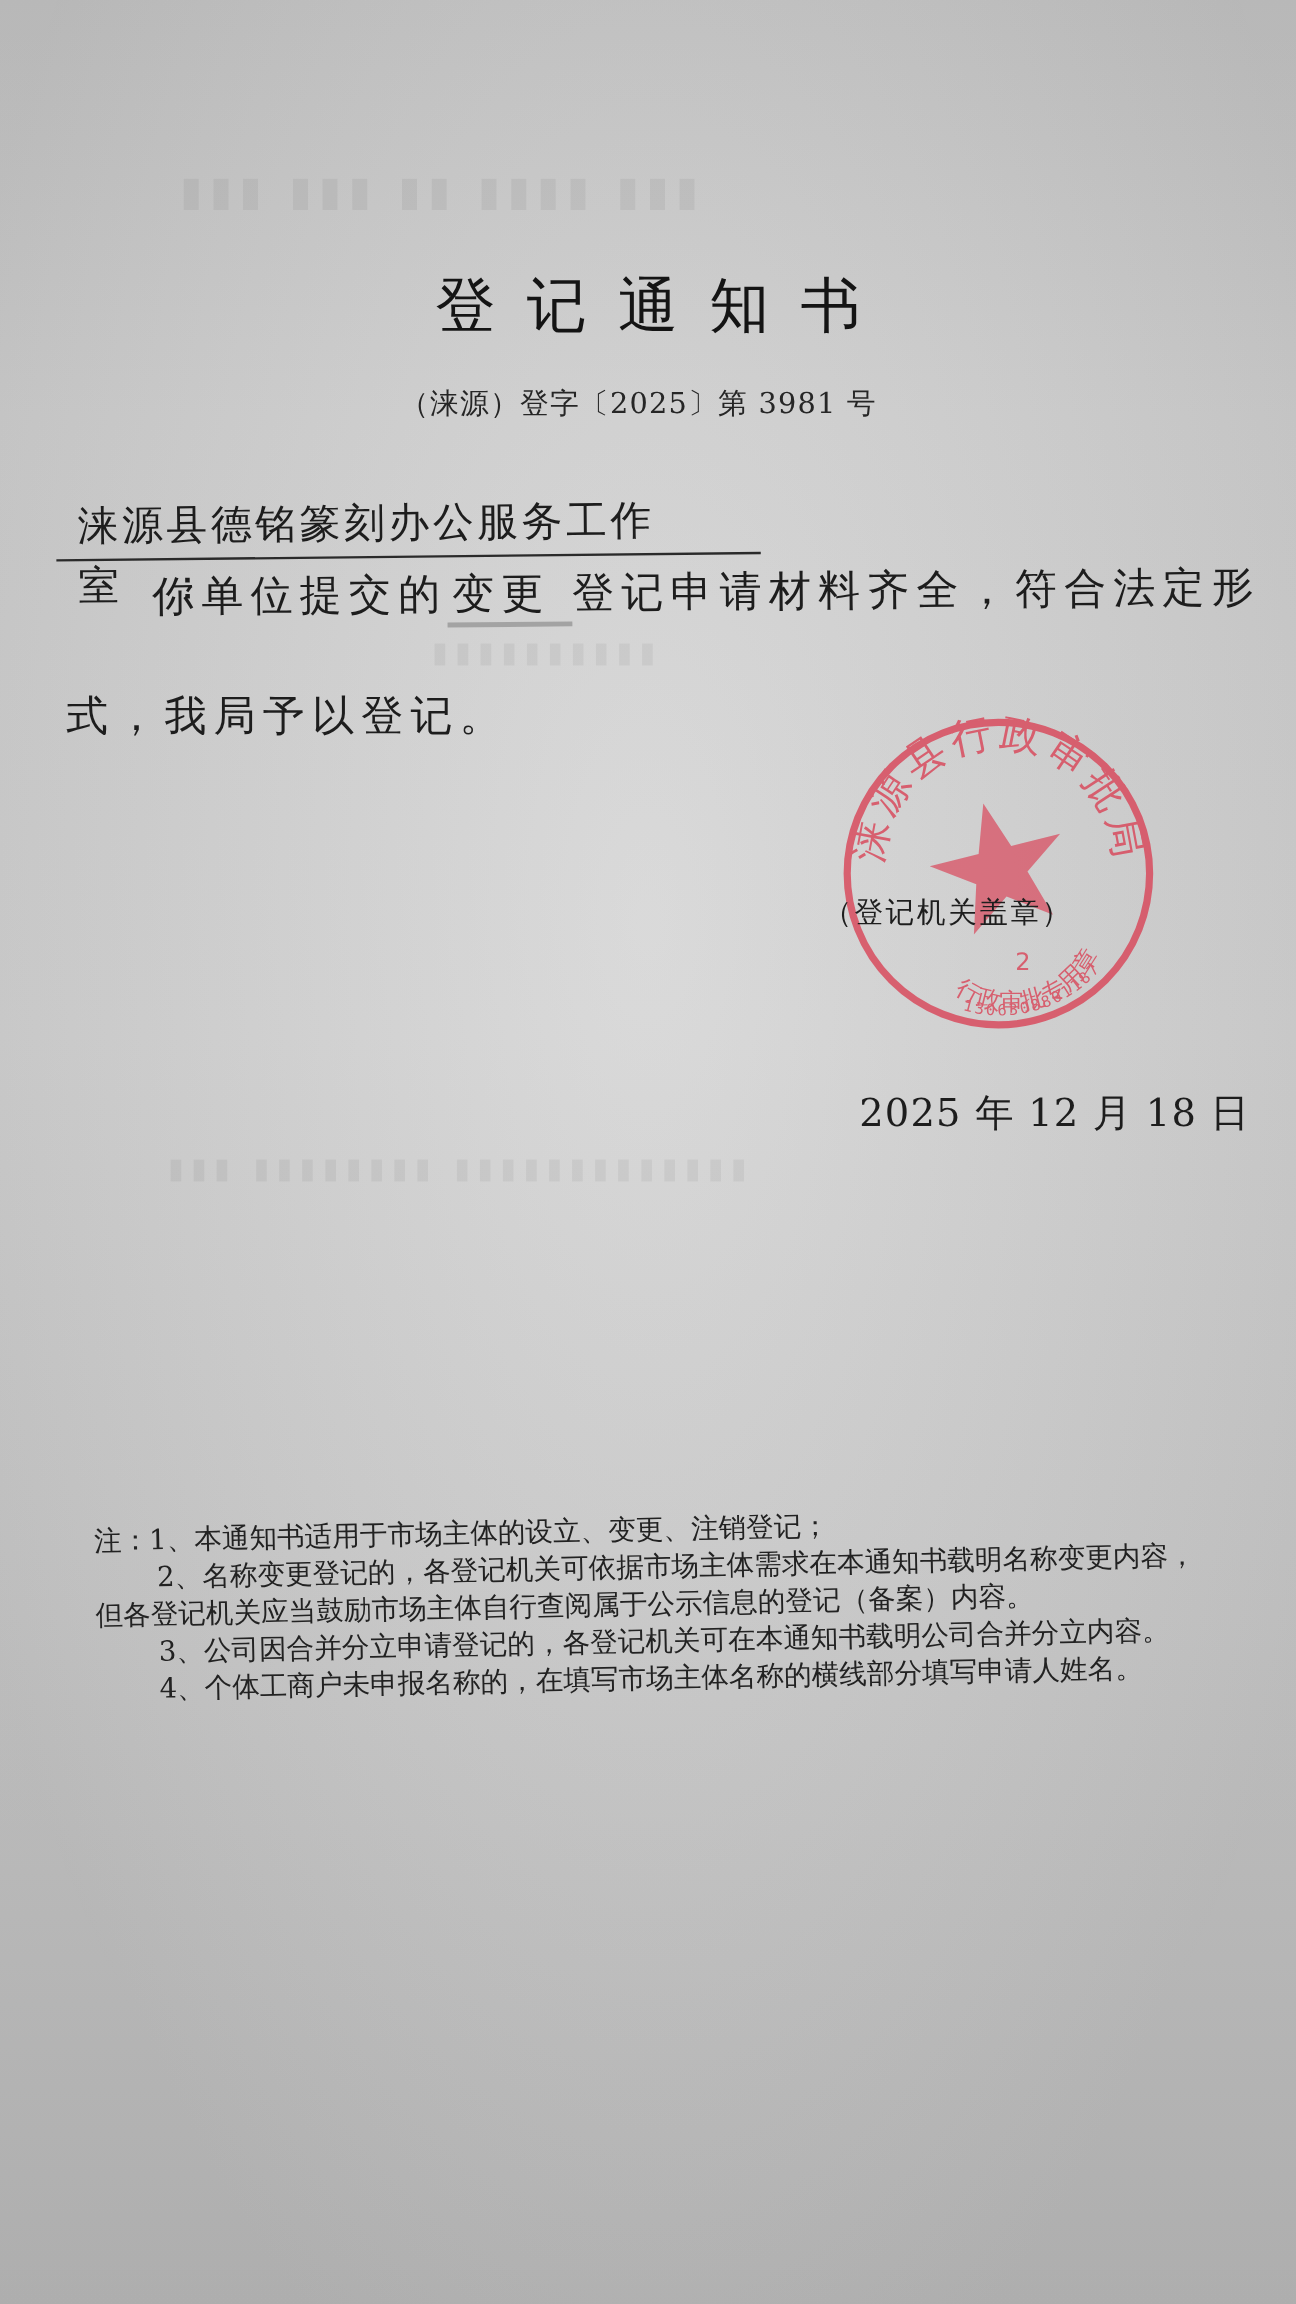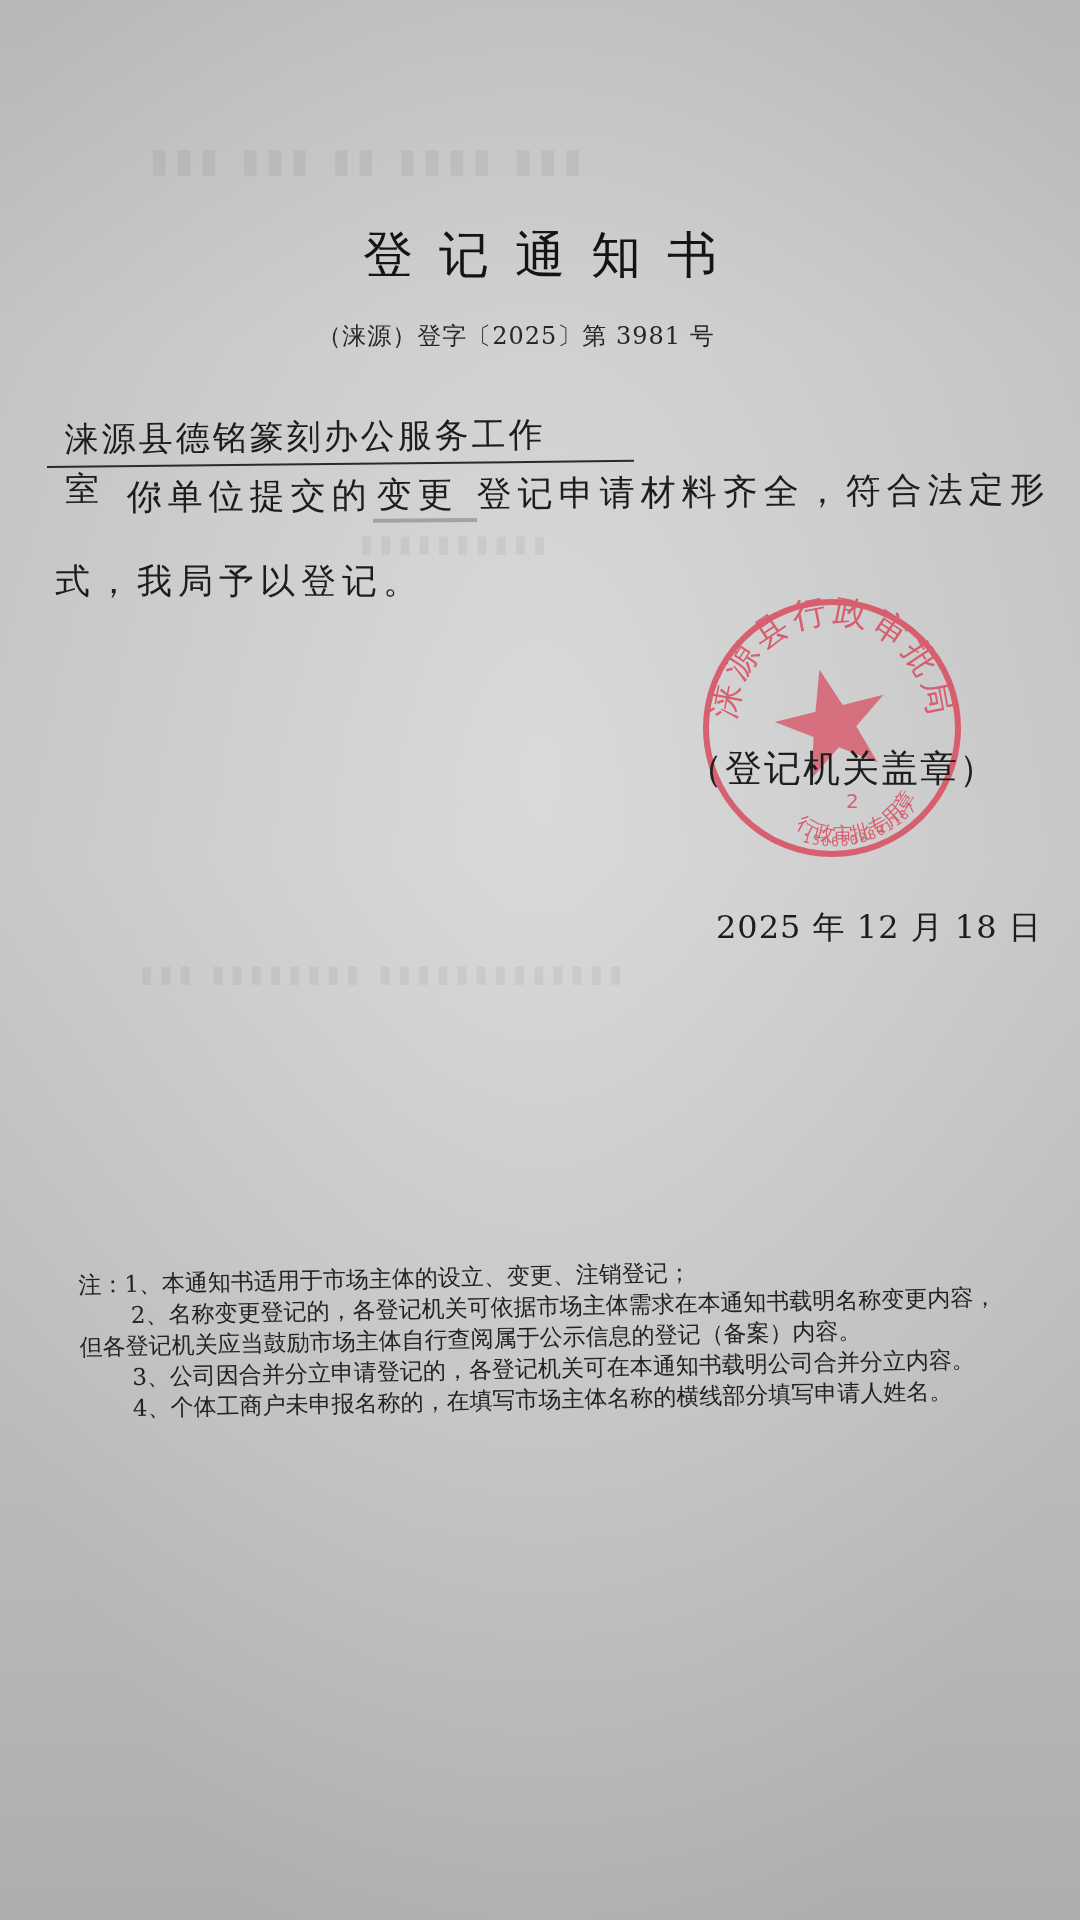--- a/index.html
+++ b/index.html
@@ -17,46 +17,46 @@
   .ghost {
     position: absolute; color: rgba(0,0,0,0.05); font-size: 34px; letter-spacing: 6px;
     font-family: "DejaVu Sans", sans-serif;
   }
   .title {
     position: absolute; left: 0; width: 1080px; top: 222px; text-align: center;
     font-family: "DejaVu Sans", sans-serif; font-size: 50px; letter-spacing: 26px;
     color: #141414; font-weight: 500; padding-left: 26px; box-sizing: border-box;
   }
   .docno {
-    position: absolute; left: 0; width: 1032px; top: 320px; text-align: center;
+    position: absolute; left: 16px; width: 1032px; top: 320px; text-align: center;
     font-size: 24px; color: #262626; letter-spacing: 1px;
   }
   .addressee {
     position: absolute; left: 47px; top: 414px; width: 587px;
     border-bottom: 2px solid #2a2a2a; font-size: 34px; letter-spacing: 3px;
     padding-left: 18px; box-sizing: border-box; height: 54px; line-height: 50px;
     transform: rotate(-0.6deg); transform-origin: left bottom;
   }
   .body-line1 {
     position: absolute; left: 127px; top: 474px; font-size: 35px; letter-spacing: 6px;
     transform: rotate(-0.5deg); transform-origin: left bottom; white-space: nowrap;
   }
   .fill {
     display: inline-block; border-bottom: 4px solid #a3a3a3; padding: 0 18px 0 4px;
   }
   .body-line2 {
-    position: absolute; left: 55px; top: 558px; font-size: 35px; letter-spacing: 6px;
+    position: absolute; left: 55px; top: 573px; font-size: 35px; letter-spacing: 6px;
     white-space: nowrap;
   }
   .seal {
     position: absolute; left: 700px; top: 596px; width: 264px; height: 264px;
     opacity: 0.82;
   }
   .seal-caption {
-    position: absolute; left: 686px; top: 744px; font-size: 37px; letter-spacing: 2px;
+    position: absolute; left: 686px; top: 744px; font-size: 24px; letter-spacing: 2px;
     white-space: nowrap; color: #1e1e1e;
   }
   .date {
     position: absolute; left: 716px; top: 882px; font-size: 32px; letter-spacing: 1px;
     white-space: nowrap;
     margin-top: 24px;
   }
   .notes {
     position: absolute; left: 78px; top: 1270px; width: 990px;
     font-size: 23px; line-height: 31px; color: #222;

